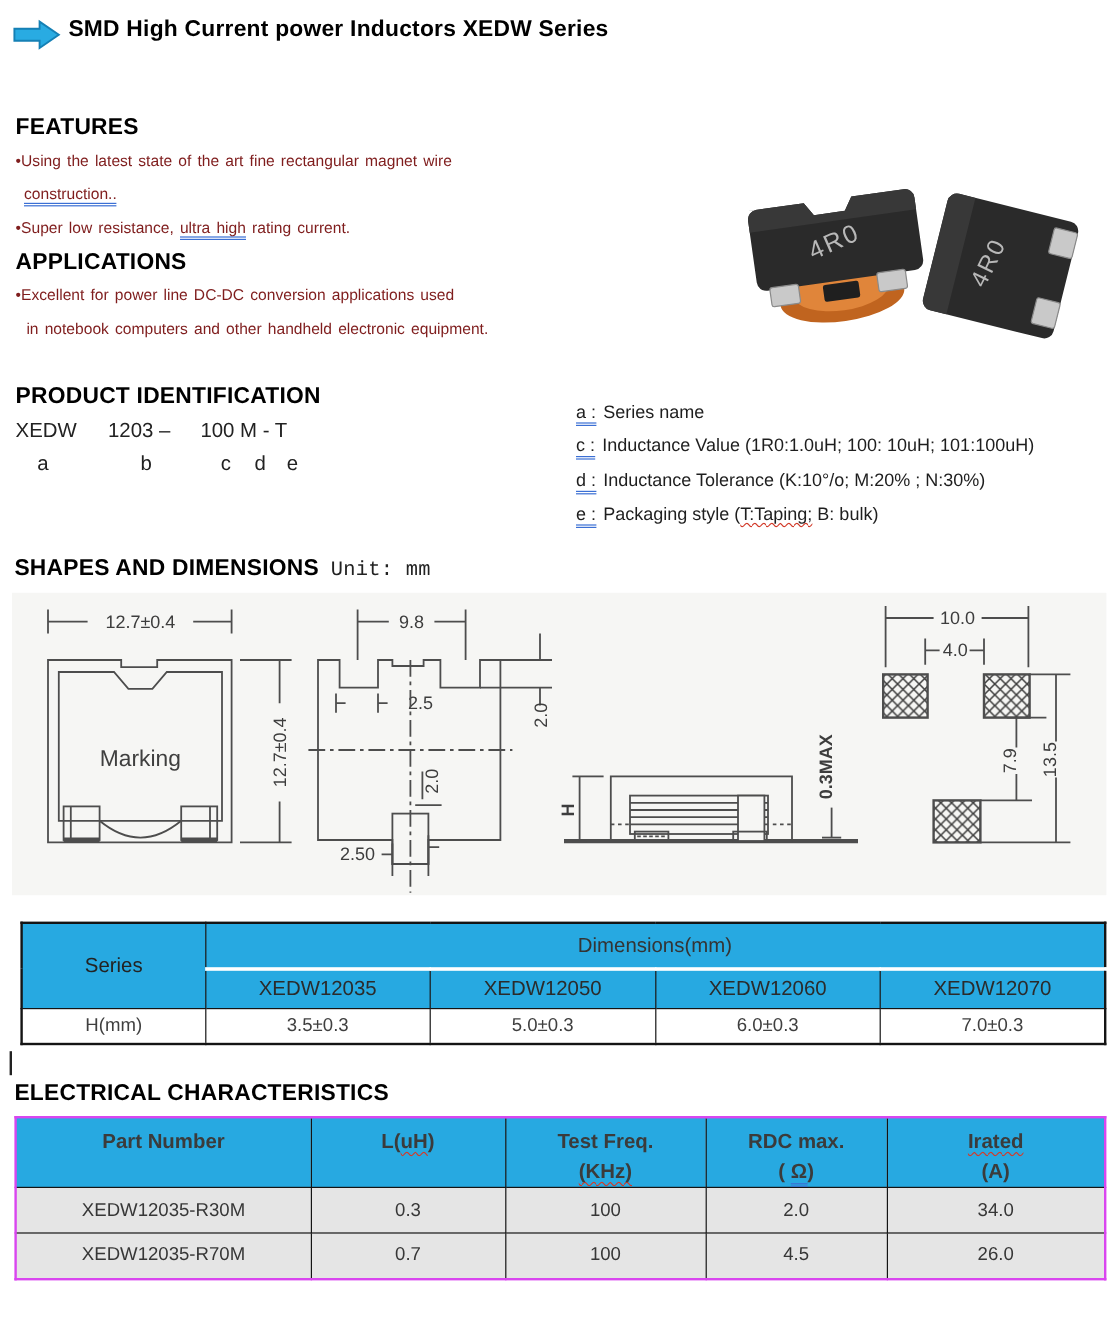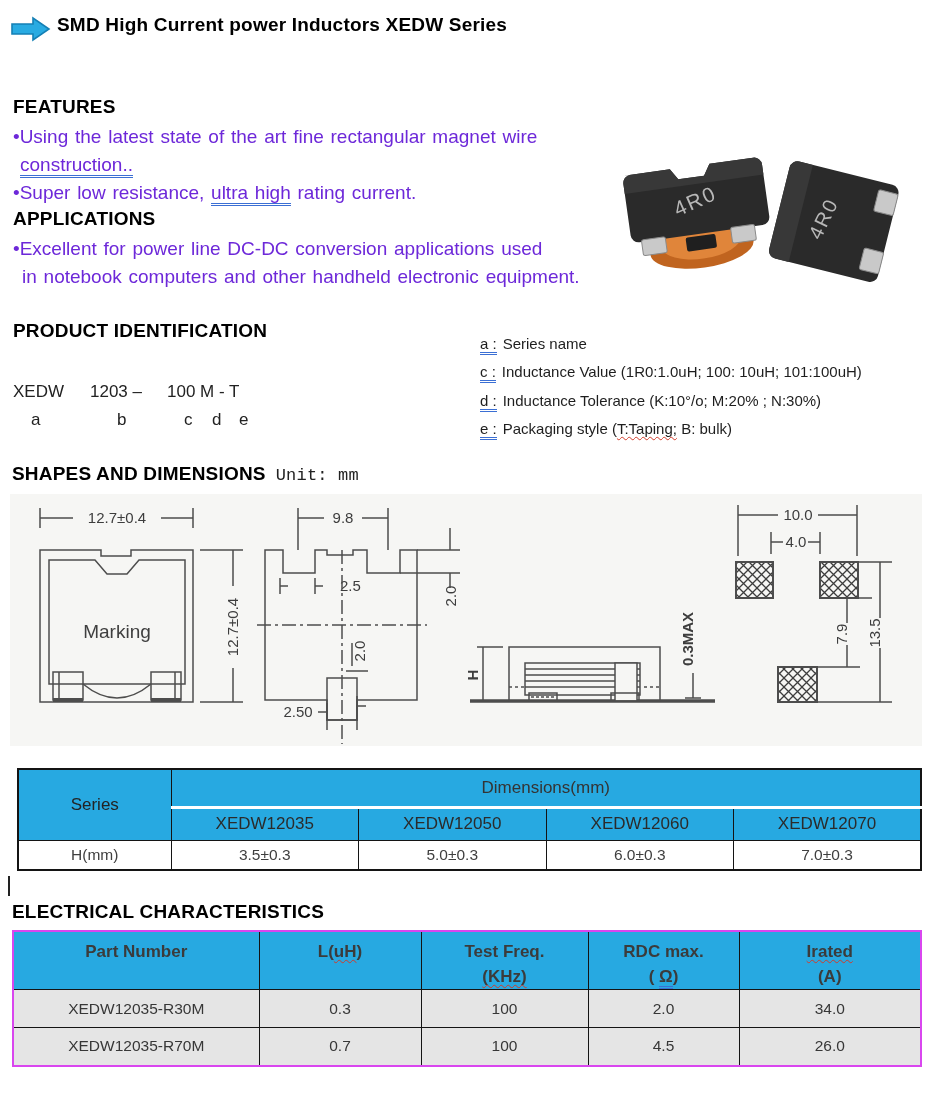--- a/index.html
+++ b/index.html
@@ -1,23 +1,23 @@
 <!DOCTYPE html>
 <html><head>
 <meta charset="utf-8">
 <style>
   * { margin:0; padding:0; box-sizing:border-box; }
   html,body { width:931px; height:1109px; background:#fff;
     font-family:"Liberation Sans", sans-serif; color:#1a1a1a; position:relative; }
   .abs { position:absolute; }
   .h1 { font-size:19px; font-weight:bold; color:#000; letter-spacing:.2px; }
-  .body-txt { font-size:19px; color:#6d28d9; word-spacing:1.5px; white-space:nowrap; }
+  .body-txt { font-size:13px; color:#7f1d1d; word-spacing:1.5px; white-space:nowrap; }
   .u-blue { border-bottom:3px double #3b6fd4; padding-bottom:0px; }
   .wavy-red { text-decoration:underline wavy #d23b2a 1px; text-underline-offset:2px; text-decoration-skip-ink:none; }
-  .code-seg { font-size:17px; color:#222; white-space:nowrap;margin-top:33px; }
+  .code-seg { font-size:17px; color:#222; white-space:nowrap; }
   .notes { font-size:15px; line-height:28.4px; color:#1e1e1e; white-space:nowrap; }
   .notes .lbl { border-bottom:3px double #3b6fd4; margin-right:6px; }
   .unit { font-size:17px; font-weight:normal; color:#222; margin-left:10px;font-family:Liberation Mono, monospace; }
   .draw-band { background:#f6f6f4; }
 
   
   table.dim-table { border-collapse:collapse; table-layout:fixed; width:905px; }
   table.dim-table td { border:1.5px solid #141414; text-align:center; vertical-align:middle; }
   table.dim-table { border:2px solid #141414; }
   .blue-bg { background:#27a9e1; }

